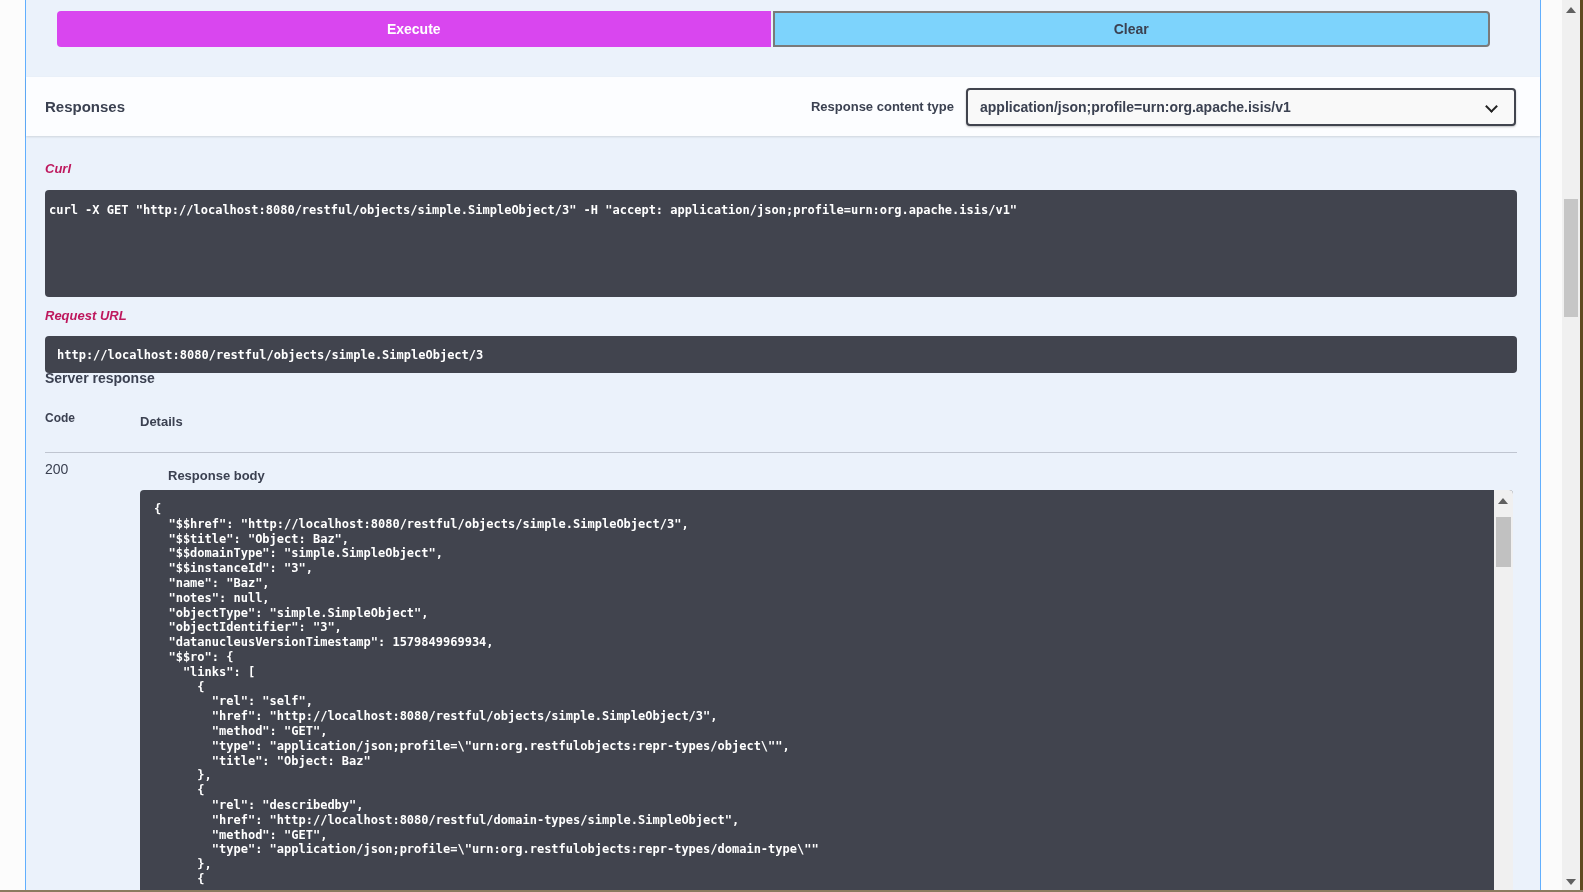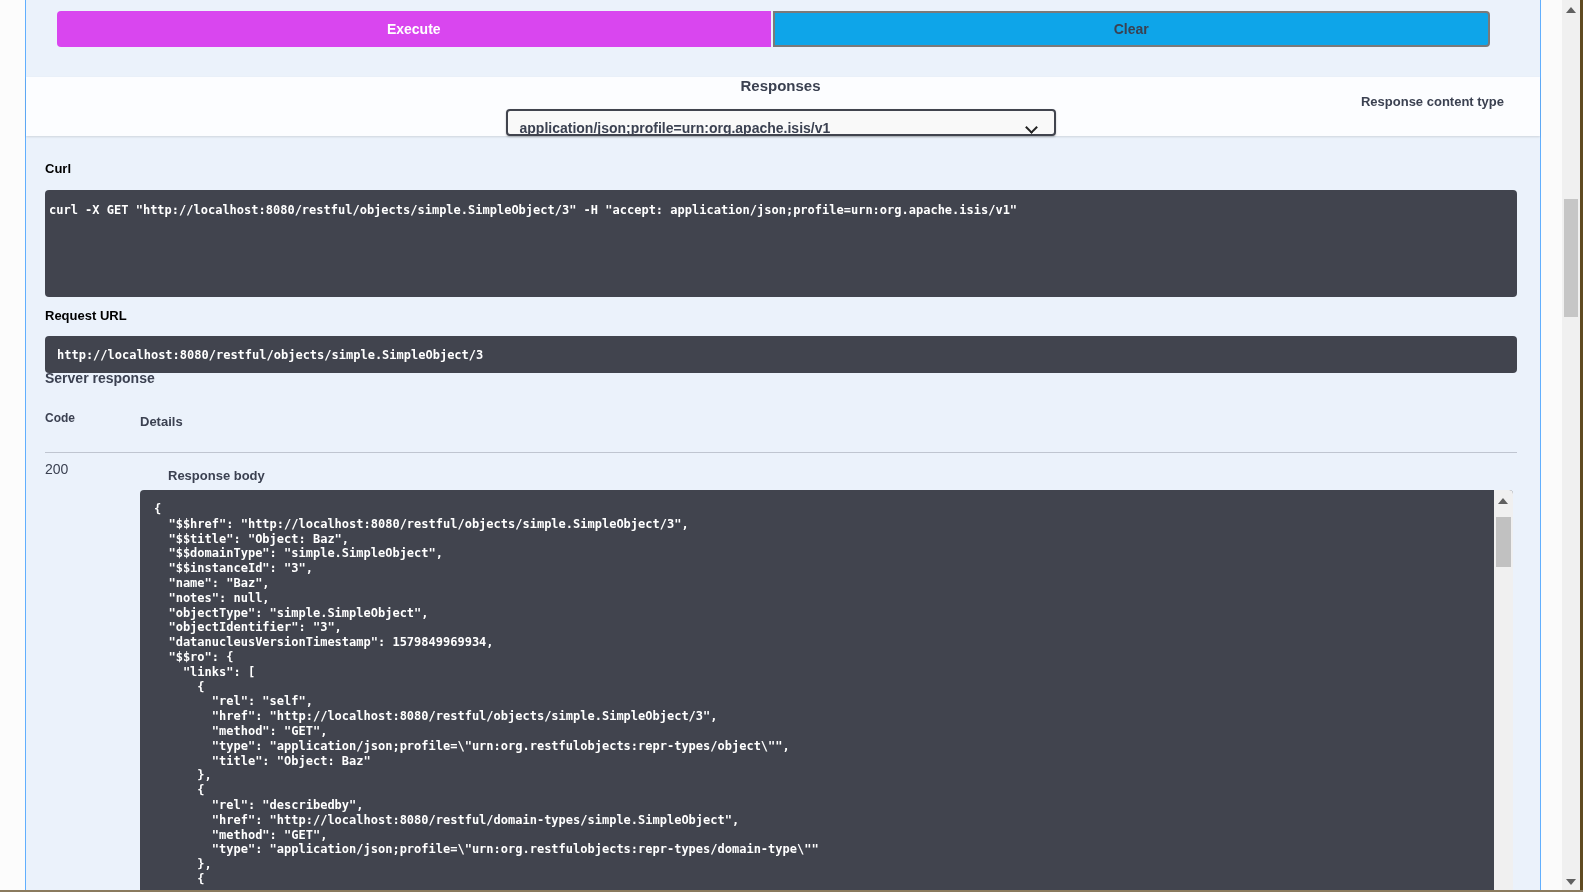--- a/index.html
+++ b/index.html
@@ -10,40 +10,40 @@
   }
   
   .opblock {
     position:absolute; left:25px; top:0; width:1516px; height:892px;
     background:#ebf2fb; border-left:1px solid #61affe; border-right:1px solid #61affe;
   }
   
   .execute-row { position:absolute; left:31px; top:11px; width:1433px; height:36px; display:flex; }
   .btn { cursor:pointer; font-family:"Liberation Sans",sans-serif; font-size:14px; font-weight:bold; height:36px; }
   .btn-execute { flex:1; background:#d946ef; border:none; border-radius:4px 0 0 4px; color:#fff; }
-  .btn-clear { flex:1; background:#0ea5e9; border:2px solid #7a7a7a; border-radius:0 4px 4px 0; color:#3b4151; margin-left:2px; }
+  .btn-clear { flex:1; background:#7dd3fc; border:2px solid #7a7a7a; border-radius:0 4px 4px 0; color:#3b4151; margin-left:2px; }
   
   .section-header {
     position:absolute; left:0; top:77px; width:100%; height:59px;
     background:rgba(255,255,255,0.85); box-shadow:0 1px 2px rgba(0,0,0,0.12);
-    display:flex; align-items:center; padding:0 24px 0 19px;flex-direction:column;
+    display:flex; align-items:center; padding:0 24px 0 19px;
   }
   .section-header h4 { font-size:15px; font-weight:bold; color:#3b4151; }
   .ct-label { margin-left:auto; margin-right:12px; font-size:13px; font-weight:bold; }
   .ct-select {
     position:relative; width:550px; height:38px; background:#f9f9f9;
     border:2px solid #41444e; border-radius:4px; box-shadow:0 1px 2px rgba(0,0,0,0.25);
     font-size:14px; font-weight:600; line-height:34px; padding:0 40px 0 12px;
     cursor:pointer; white-space:nowrap; overflow:hidden;
   }
   .chevron {
     position:absolute; right:18px; top:12px; width:9px; height:9px;
     border-right:2px solid #222; border-bottom:2px solid #222; transform:rotate(45deg);
   }
-  .block-label { position:absolute; left:19px; font-size:13px; font-weight:bold; color:#000000; }
+  .block-label { position:absolute; left:19px; font-size:13px; font-weight:bold; color:#be185d;font-style:italic; }
   .dark-block {
     position:absolute; left:19px; width:1472px; background:#41444e; border-radius:4px;
     color:#fff; font-family:"DejaVu Sans Mono", monospace; font-size:12px; font-weight:bold;
   }
   .curl-block { top:190px; height:107px; padding:13px 4px; white-space:pre; overflow:hidden; }
   .url-block  { top:336px; height:37px; display:flex; align-items:center; padding:4px 12px; white-space:pre; }
   .sr-title { position:absolute; left:19px; top:370px; font-size:14px; font-weight:bold; }
   .col-code { position:absolute; left:19px; top:411px; font-size:12px; font-weight:bold; }
   .col-details { position:absolute; left:114px; top:414px; font-size:13px; font-weight:bold; }
   .thead-rule { position:absolute; left:19px; top:452px; width:1472px; border-bottom:1px solid rgba(59,65,81,0.25); }

